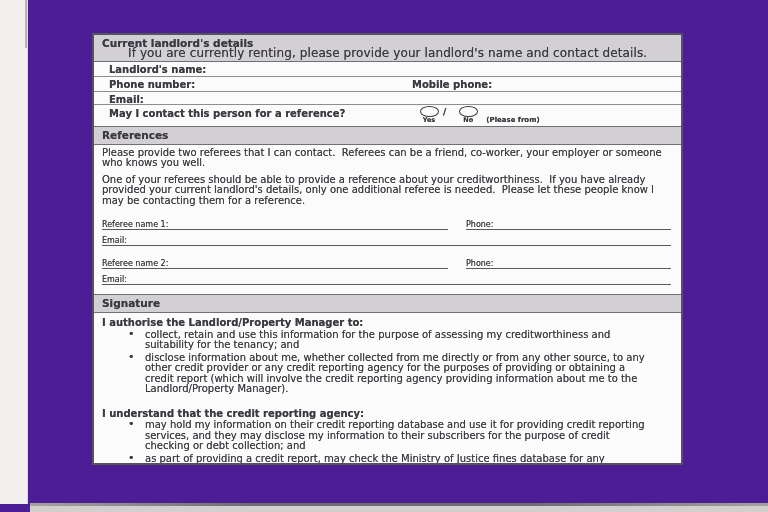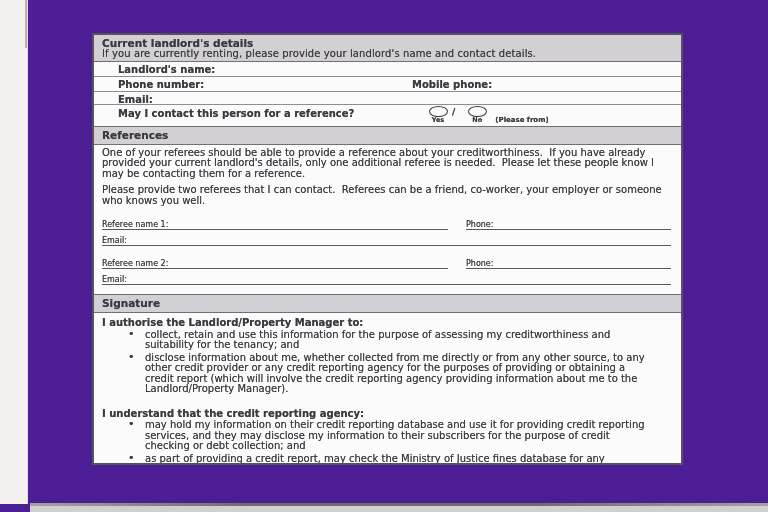--- a/index.html
+++ b/index.html
@@ -25,24 +25,24 @@
     overflow:hidden;filter:blur(0.3px);
   }
   .form-box *{box-sizing:border-box;}
   .band{
     background:#d2cfd5;border-bottom:1px solid #716f74;
     padding:2px 8px 3px;
   }
   .band + *{border-top:0;}
   .band-mid{border-top:1px solid #716f74;}
   .band-title{font-size:10.5px;font-weight:bold;line-height:12px;display:block;}
-  .band-sub{font-size:10px;line-height:9px;display:block;letter-spacing:.1px;}
+  .band-sub{font-size:12px;line-height:9px;display:block;letter-spacing:.1px;margin-left:26px;}
 
   .field-row{
-    border-bottom:1px solid #8f8d92;padding:2px 24px 0;
+    border-bottom:1px solid #8f8d92;padding:2px 15px 0;
     font-size:10px;font-weight:bold;display:flex;align-items:flex-start;
   }
   .row-name{height:15px;}
   .row-phone{height:15px;}
   .row-email{height:13px;}
   .row-contact{height:21px;border-bottom:0;padding-top:3px;}
   .field-blank{flex:1;height:11px;}
   .mobile-label{position:absolute;left:318px;top:2px;}
   .row-phone{position:relative;}
   .phone-blank{width:250px;}
@@ -123,22 +123,22 @@
         </div>
         <span class="tick-hint">(Please from)</span>
       </div>
     </div>
 
     <div class="band band-mid">
       <span class="band-title">References</span>
     </div>
 
     <div class="refs-text">
+      <p>Please provide two referees that I can contact.  Referees can be a friend, co-worker, your employer or someone who knows you well.</p>
       <p>One of your referees should be able to provide a reference about your creditworthiness.  If you have already provided your current landlord's details, only one additional referee is needed.  Please let these people know I may be contacting them for a reference.</p>
-      <p>Please provide two referees that I can contact.  Referees can be a friend, co-worker, your employer or someone who knows you well.</p>
     </div>
 
     <div class="referees">
       <div class="ref-row">
         <span class="seg seg-name">
           <span class="lbl">Referee name 1:</span>
         </span>
         <span class="seg seg-phone">
           <span class="lbl">Phone:</span>
         </span>

